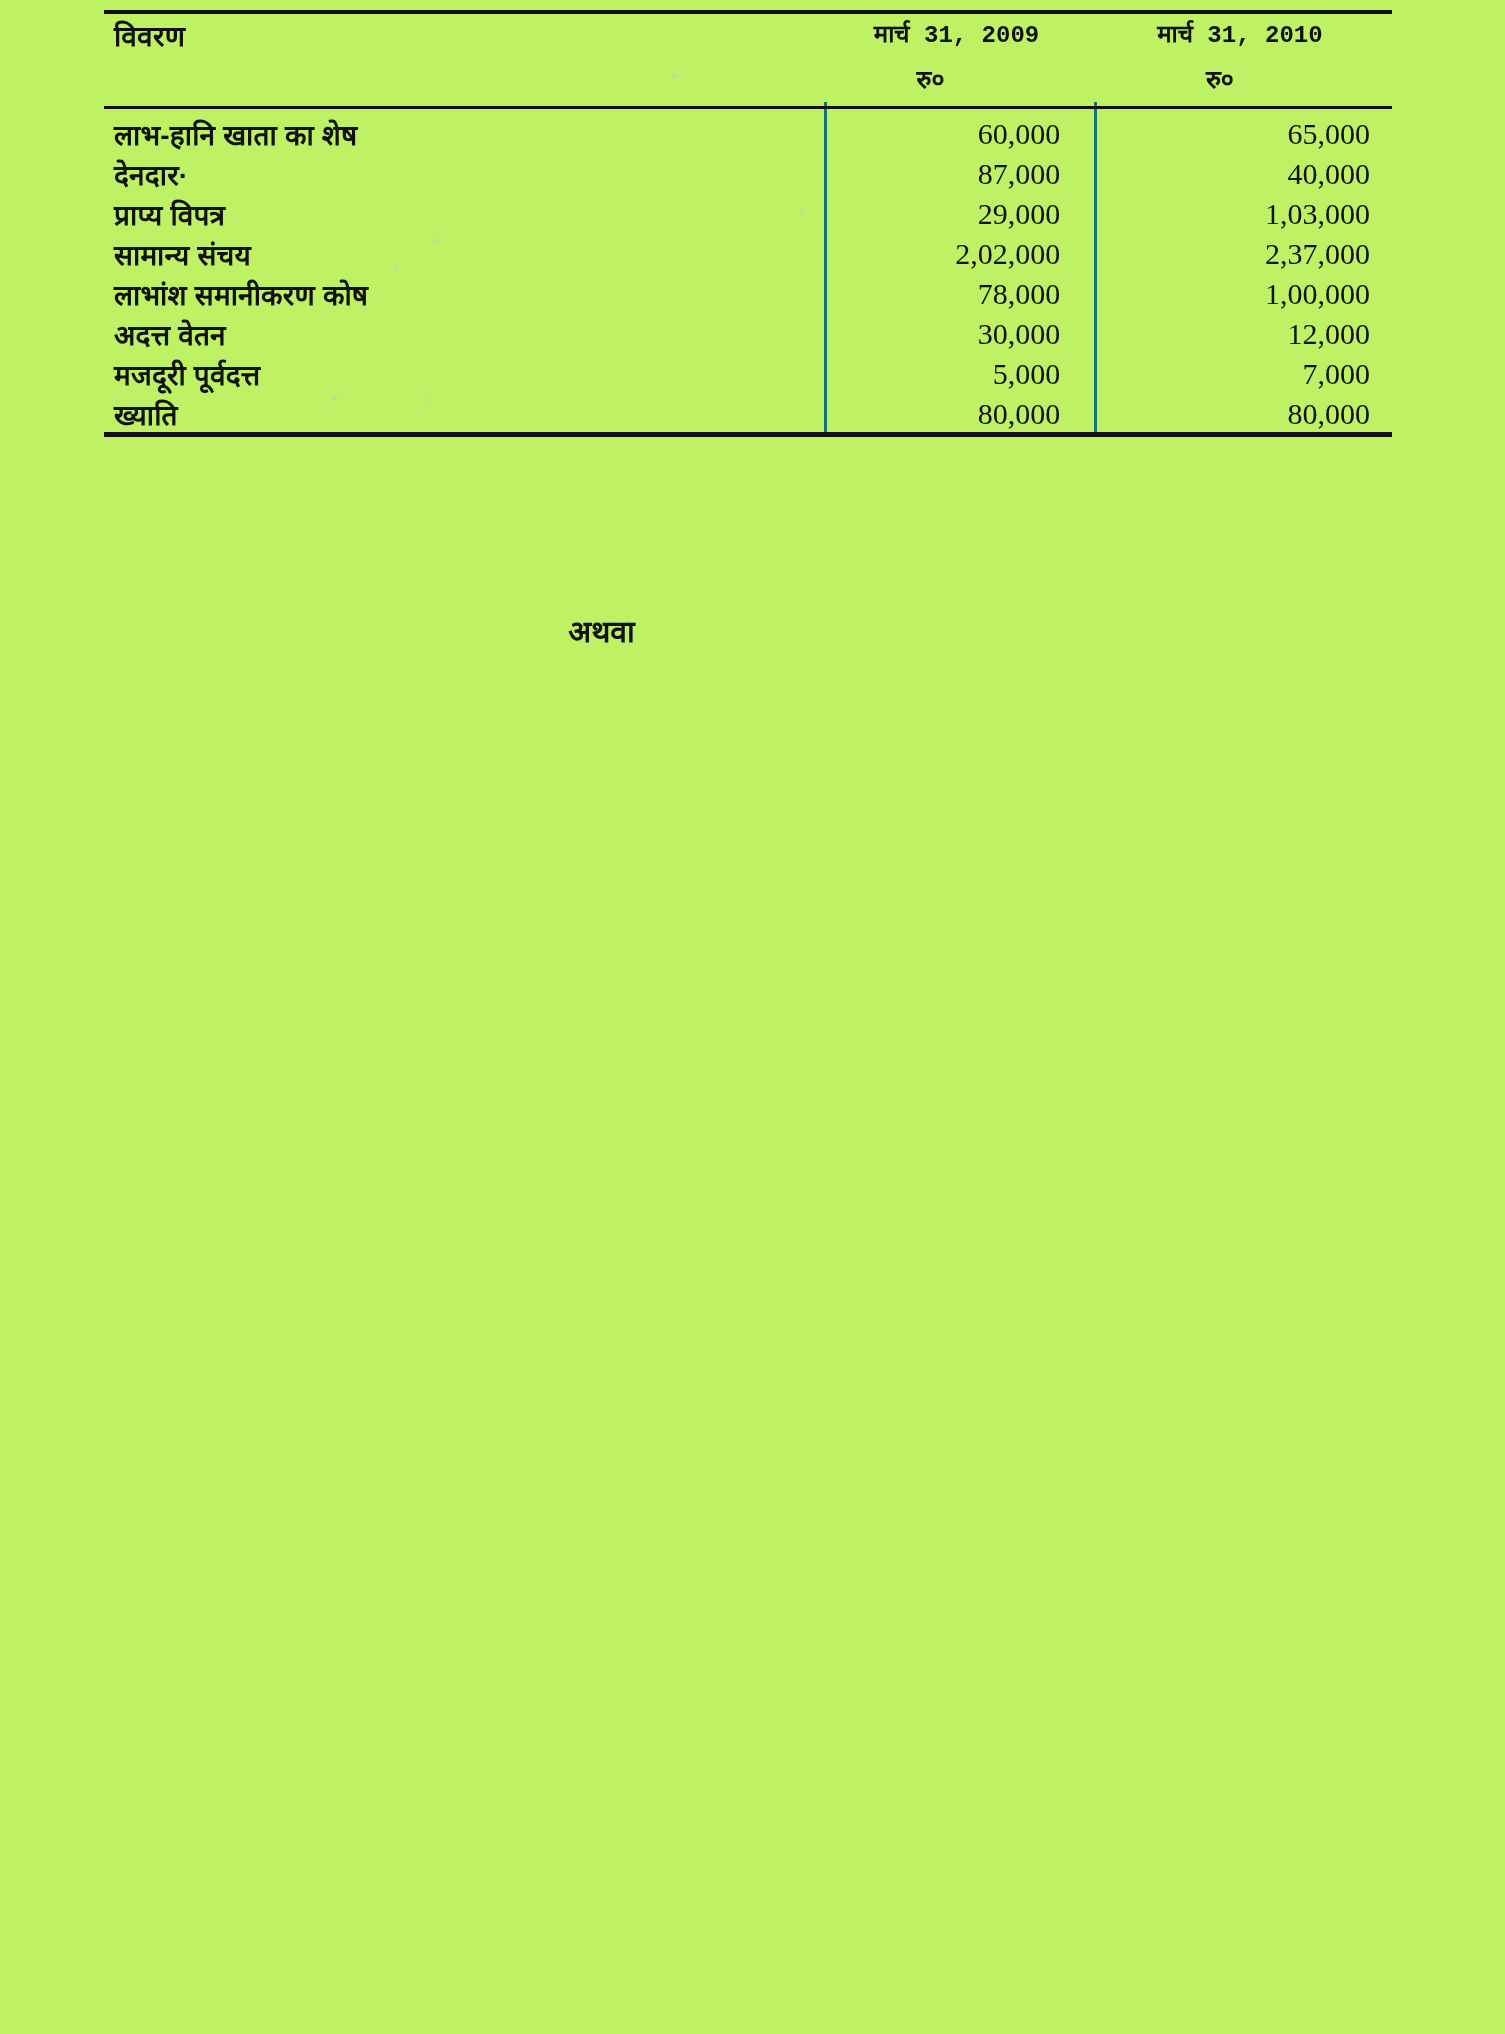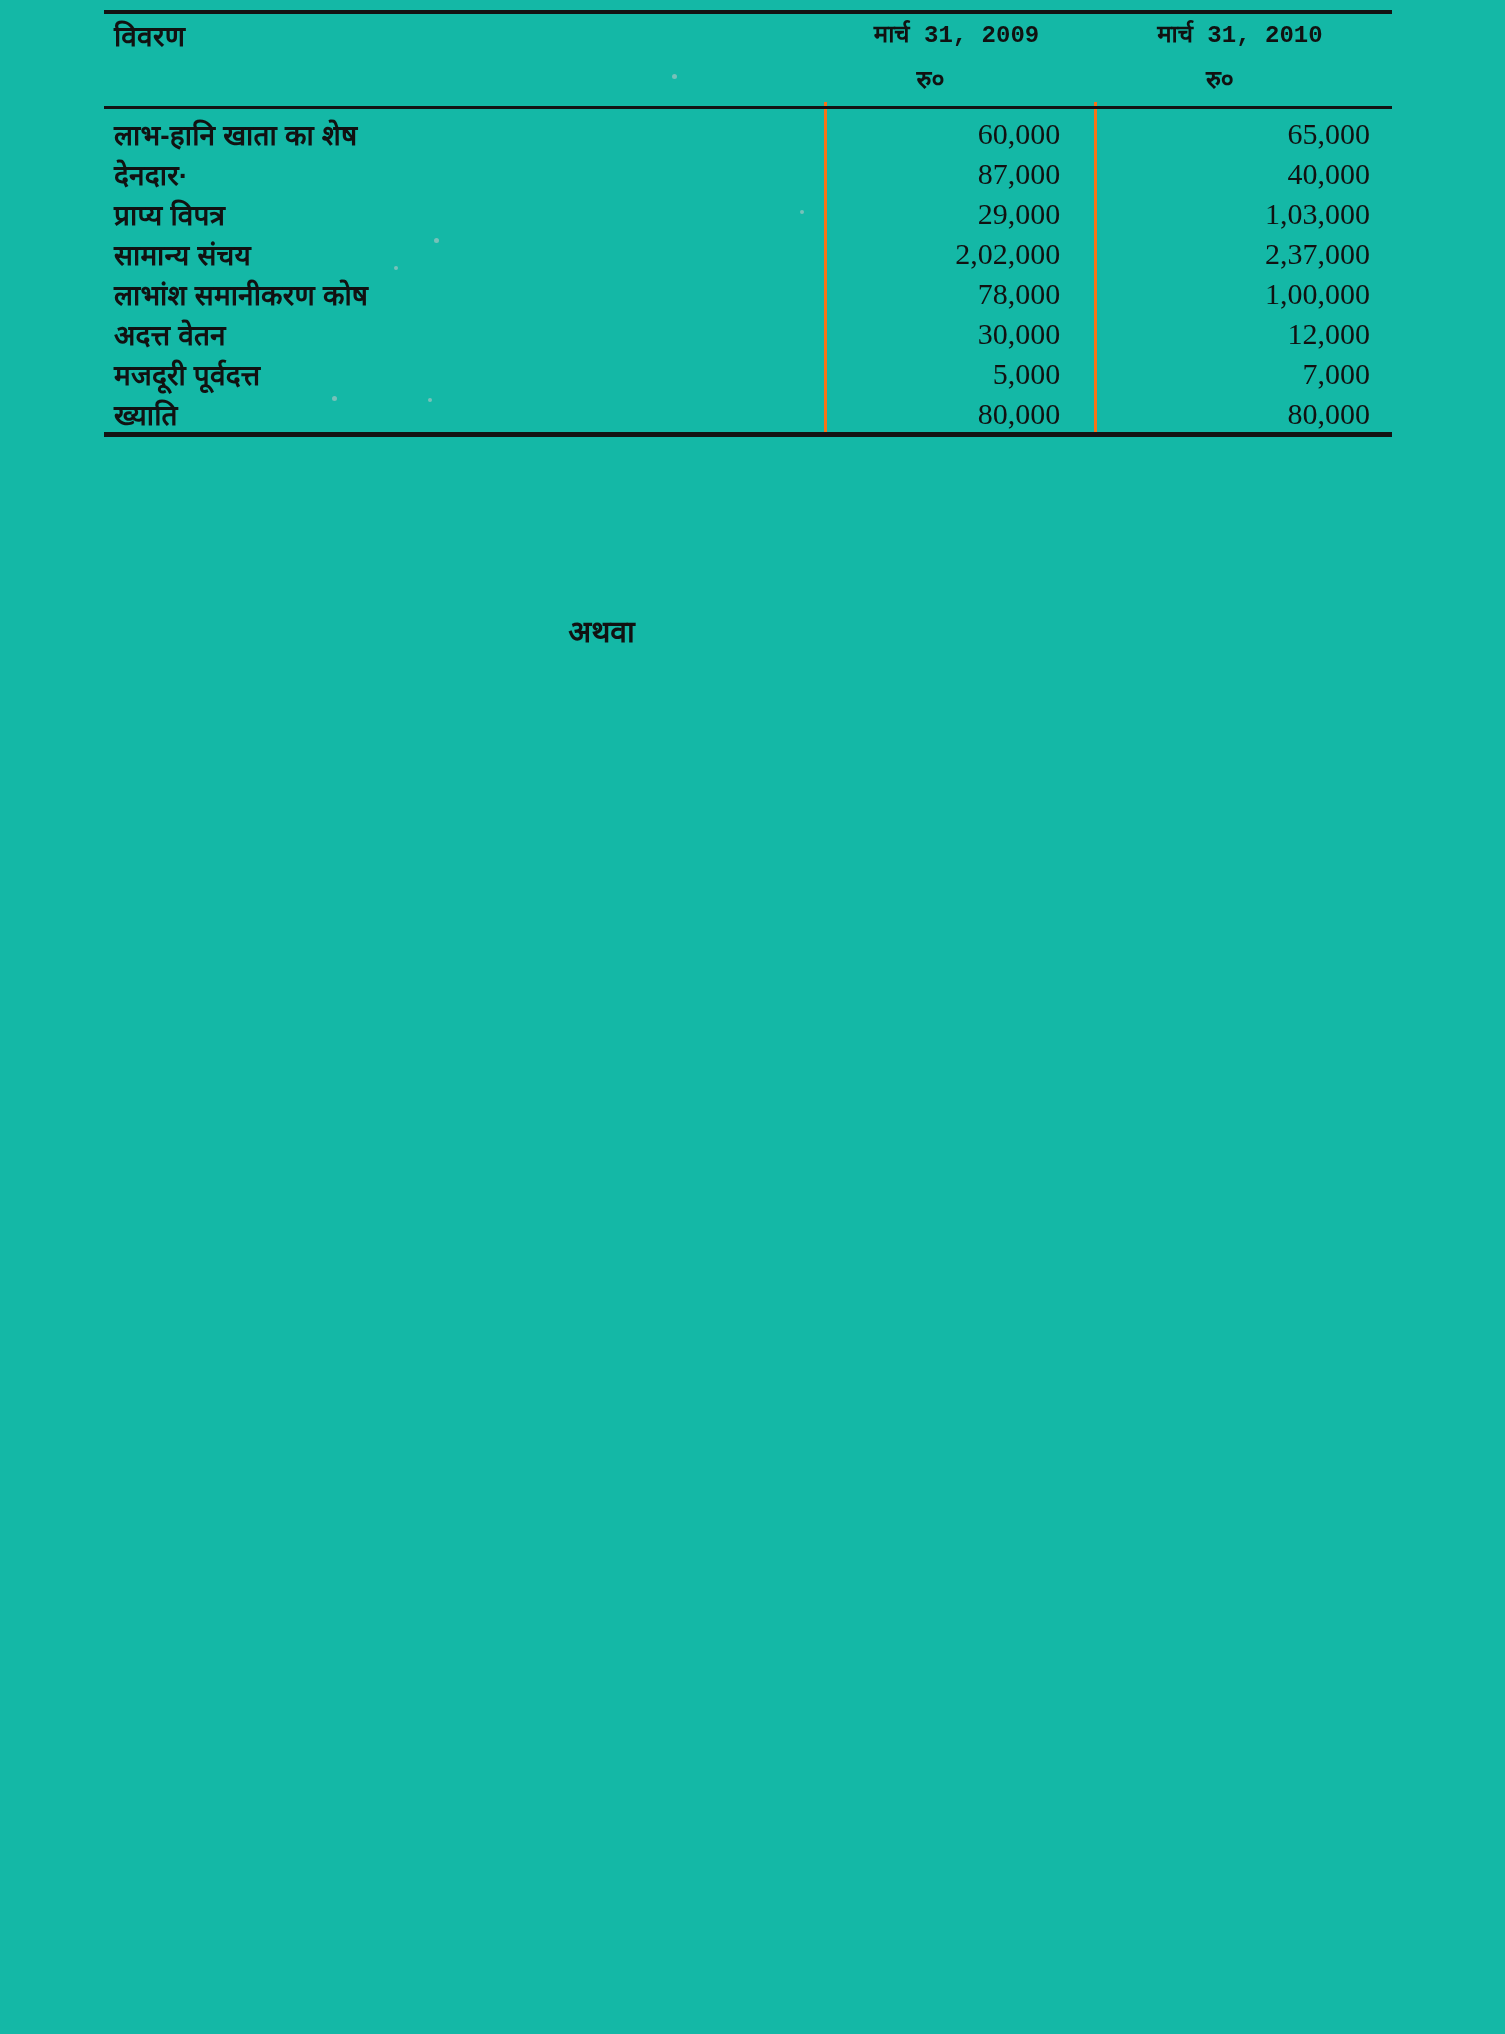--- a/index.html
+++ b/index.html
@@ -14,21 +14,21 @@
     font-family: "Liberation Serif", "DejaVu Serif", serif;
     color: #111111;
     overflow: hidden;
   }
 
   .page {
     position: absolute;
     top: 0; left: 0;
     width: 1505px;
     height: 2034px;
-    background: #14b8a6;
+    background: #bef264;
   }
 
   
   .table-wrap {
     position: absolute;
     left: 104px;
     top: 6px;
     width: 1288px;
   }
 
@@ -79,21 +79,21 @@
     font-size: 25px;
     font-weight: 700;
     text-align: center;
     padding-top: 12px;
     padding-right: 10px;
   }
   .hd-unit.u2009 { padding-right: 52px; }
   .hd-unit.u2010 { padding-right: 40px; }
 
   
-  .vr-l { border-left: 3px solid #f97316; }
+  .vr-l { border-left: 3px solid #0f766e; }
 
   
   .rule {
     position: absolute;
     left: 0;
     background: #131313;
   }
   .rule-top    { top: 4px;   width: 1288px; height: 4px; }
   .rule-mid    { top: 100px; width: 1288px; height: 3px; }
   .rule-bottom { top: 426px; width: 1288px; height: 5px; }

